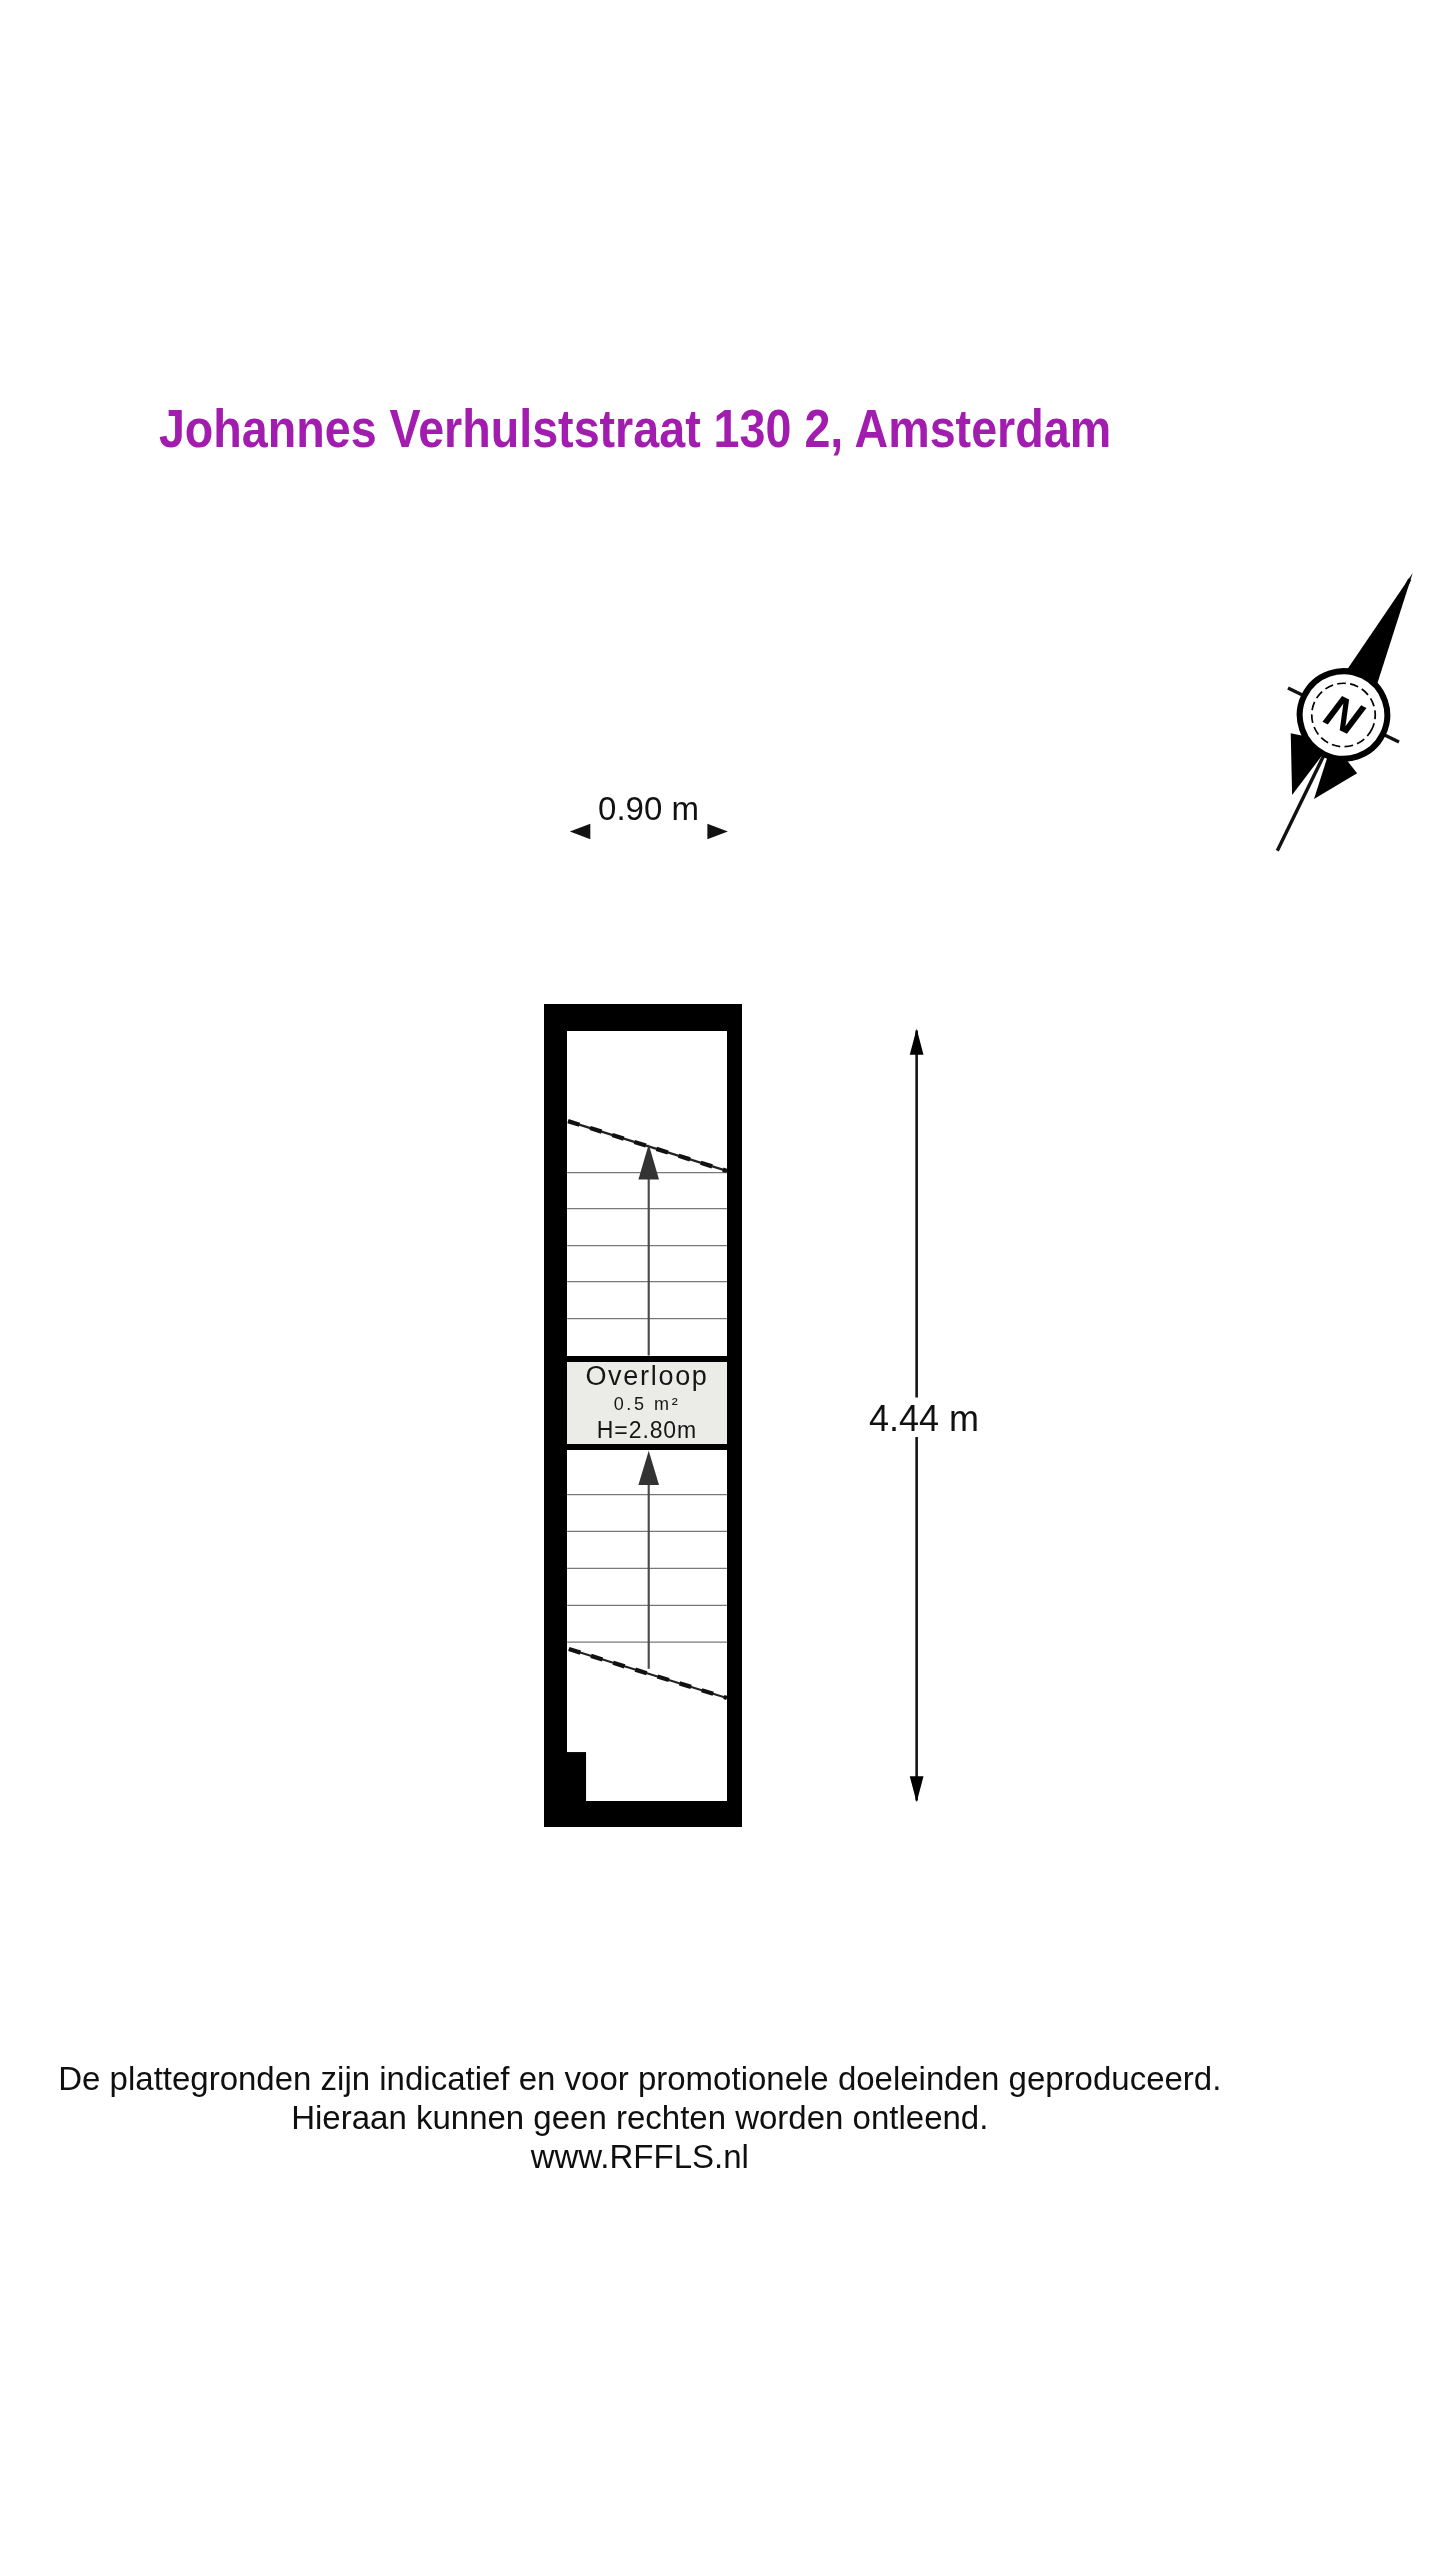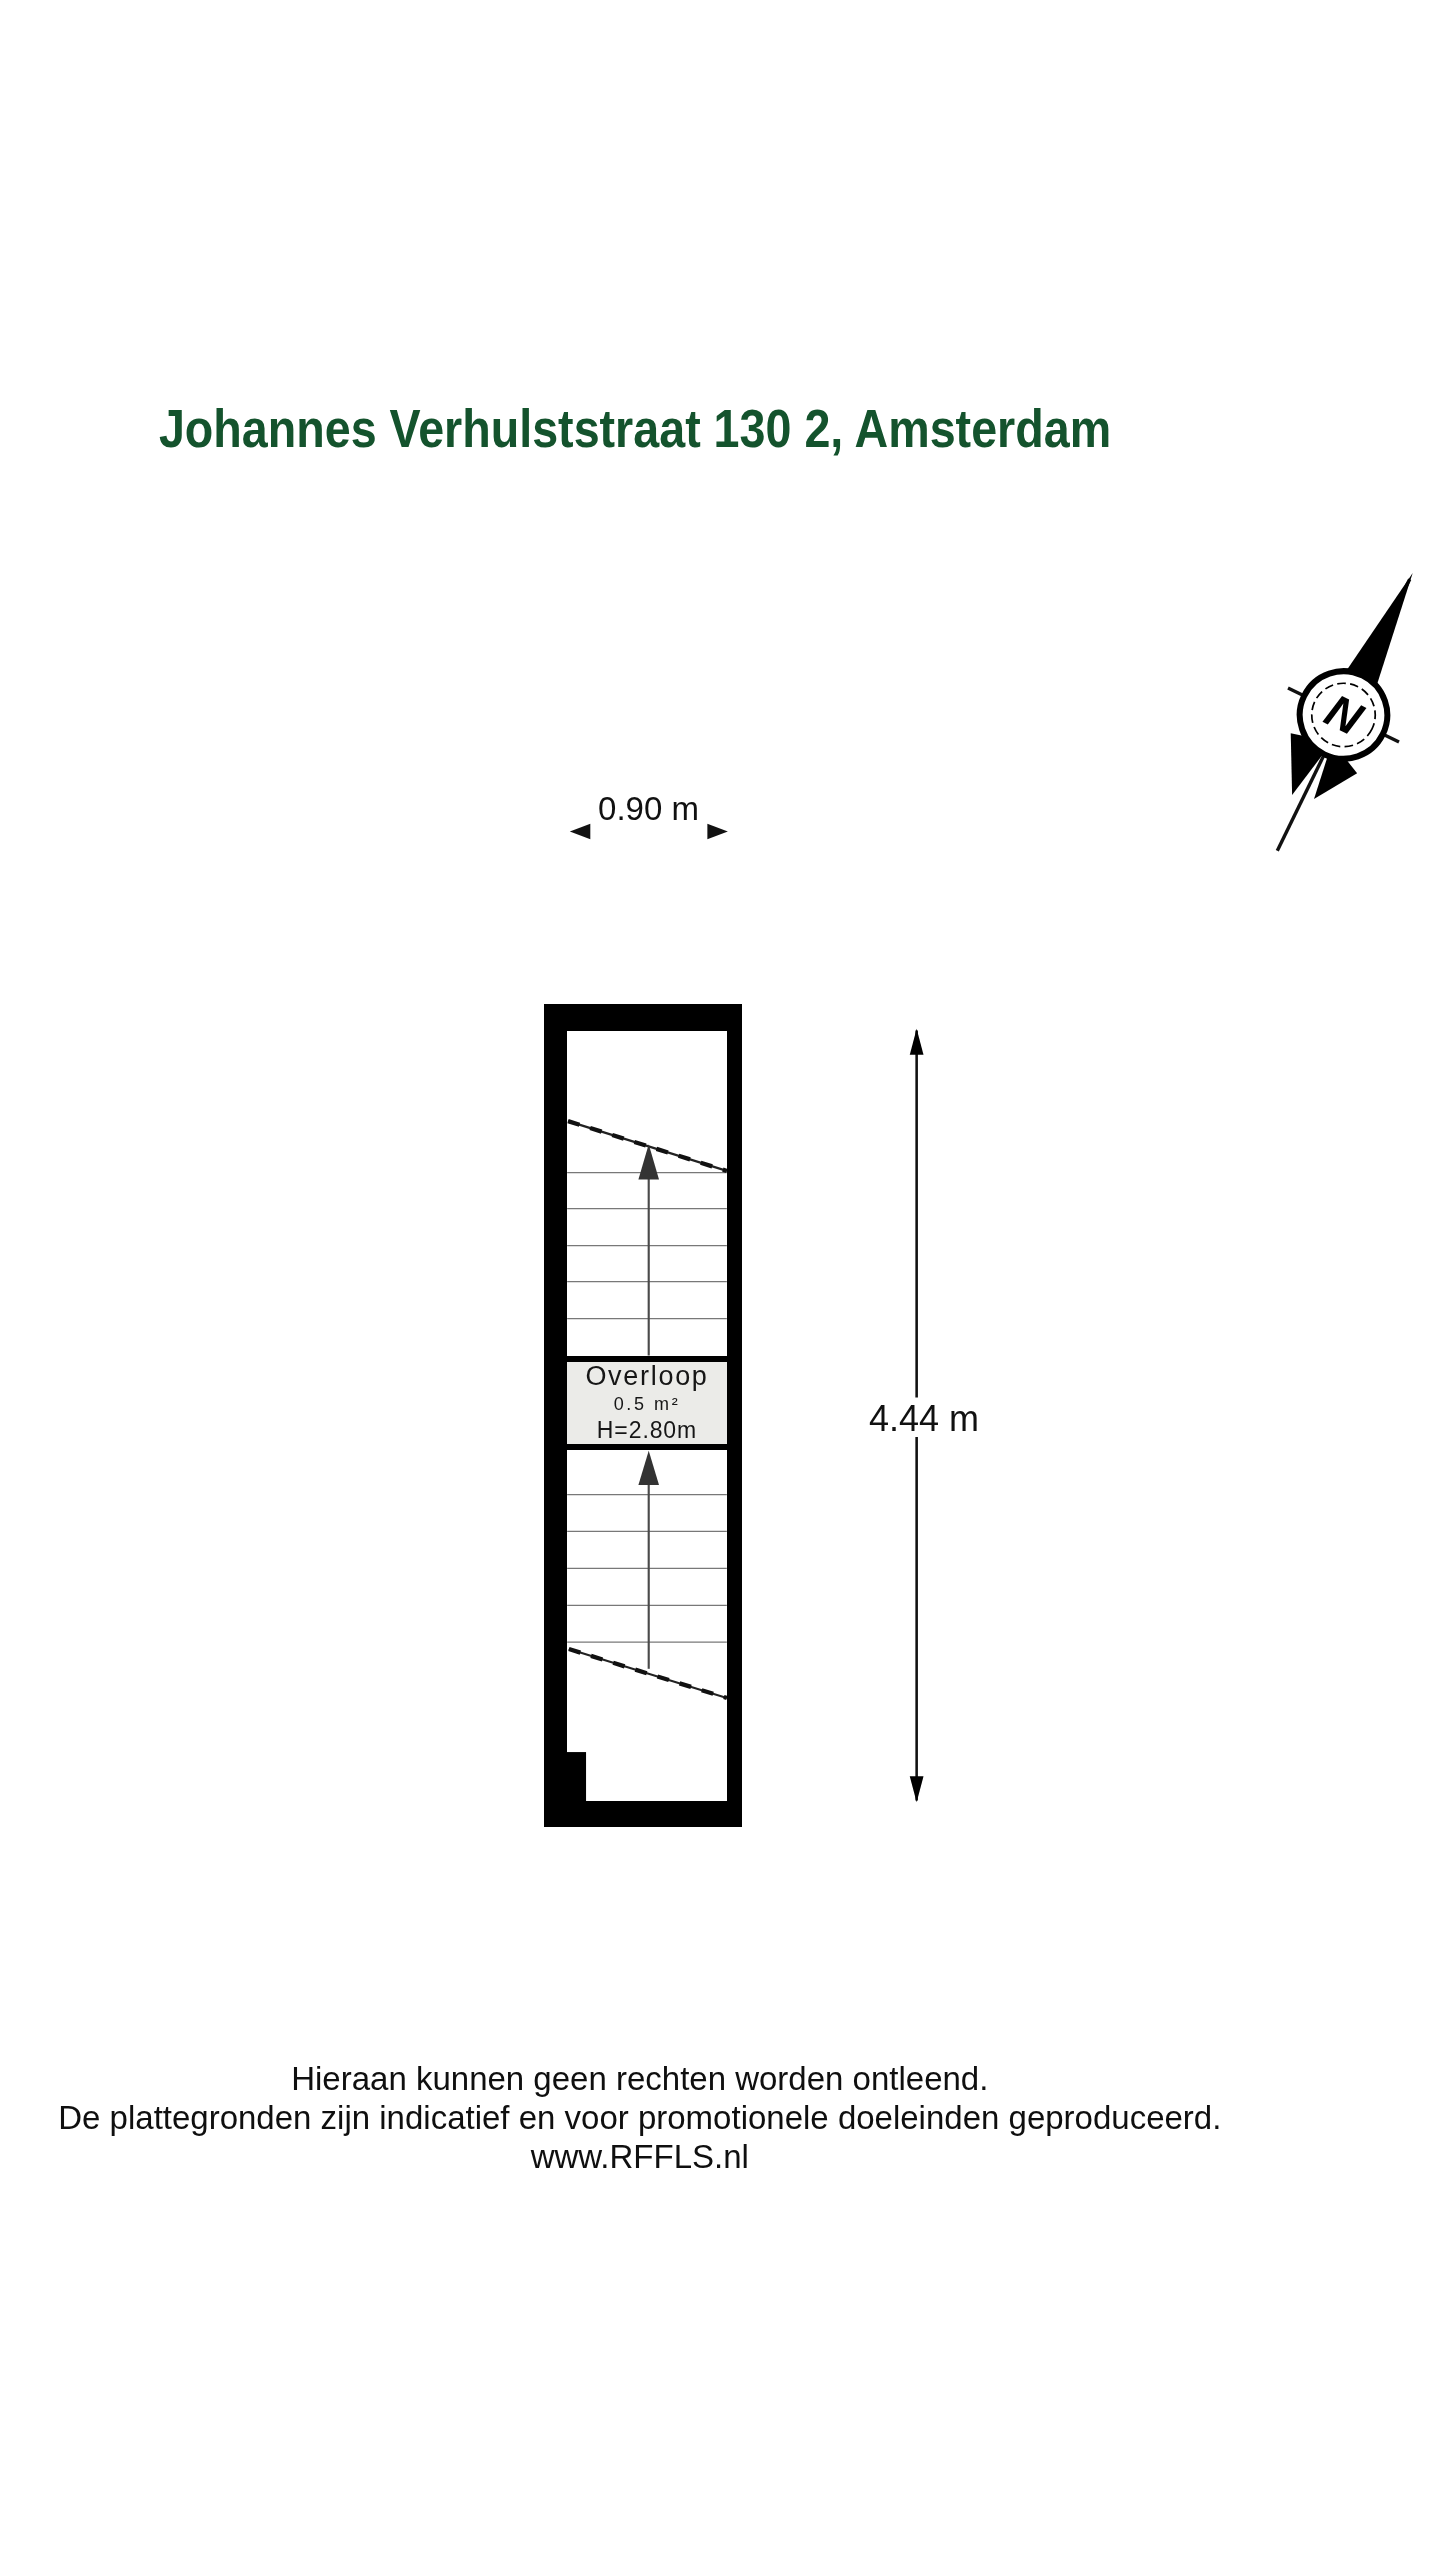--- a/index.html
+++ b/index.html
@@ -3,21 +3,21 @@
 <meta charset="utf-8">
 <style>
   html,body { margin:0; padding:0; background:#ffffff; }
   .page {
     position:relative; width:1449px; height:2576px; background:#ffffff;
     font-family:"Liberation Sans", sans-serif; color:#111; overflow:hidden;
   }
   
   .title-block {
     position:absolute; left:0; top:402px; width:1271px;
-    text-align:center; font-weight:bold; font-size:53px; line-height:54px; color:#14532d;
+    text-align:center; font-weight:bold; font-size:53px; line-height:54px; color:#a21caf;
   }
   .title-line { display:block; white-space:nowrap; }
   .title-line .squeeze { display:inline-block; transform:scaleX(0.88); transform-origin:50% 50%; }
   
   .compass { position:absolute; left:1249px; top:552px; width:189px; height:326px; }
   
   .dim-w-arrows { position:absolute; left:541px; top:811px; width:202px; height:41px; }
   .dim-w-label {
     position:absolute; left:567px; top:789px; width:163px; text-align:center;
     font-size:33px; line-height:39px; white-space:nowrap;
@@ -129,19 +129,19 @@
 
   <svg class="dim-h-svg" viewBox="0 0 36 916">
     <line x1="17" y1="10" x2="17" y2="437" stroke="#111" stroke-width="3"></line>
     <line x1="17" y1="483" x2="17" y2="906" stroke="#111" stroke-width="3"></line>
     <polygon points="17,8 9,38 25,38" fill="#000"></polygon>
     <polygon points="17,908 9,878 25,878" fill="#000"></polygon>
   </svg>
   <div class="dim-h-label">4.44 m</div>
 
   <div class="footer">
+    <div>De plattegronden zijn indicatief en voor promotionele doeleinden geproduceerd.</div>
     <div>Hieraan kunnen geen rechten worden ontleend.</div>
-    <div>De plattegronden zijn indicatief en voor promotionele doeleinden geproduceerd.</div>
     <div>www.RFFLS.nl</div>
   </div>
 
 </div>
 
 
 </body></html>

